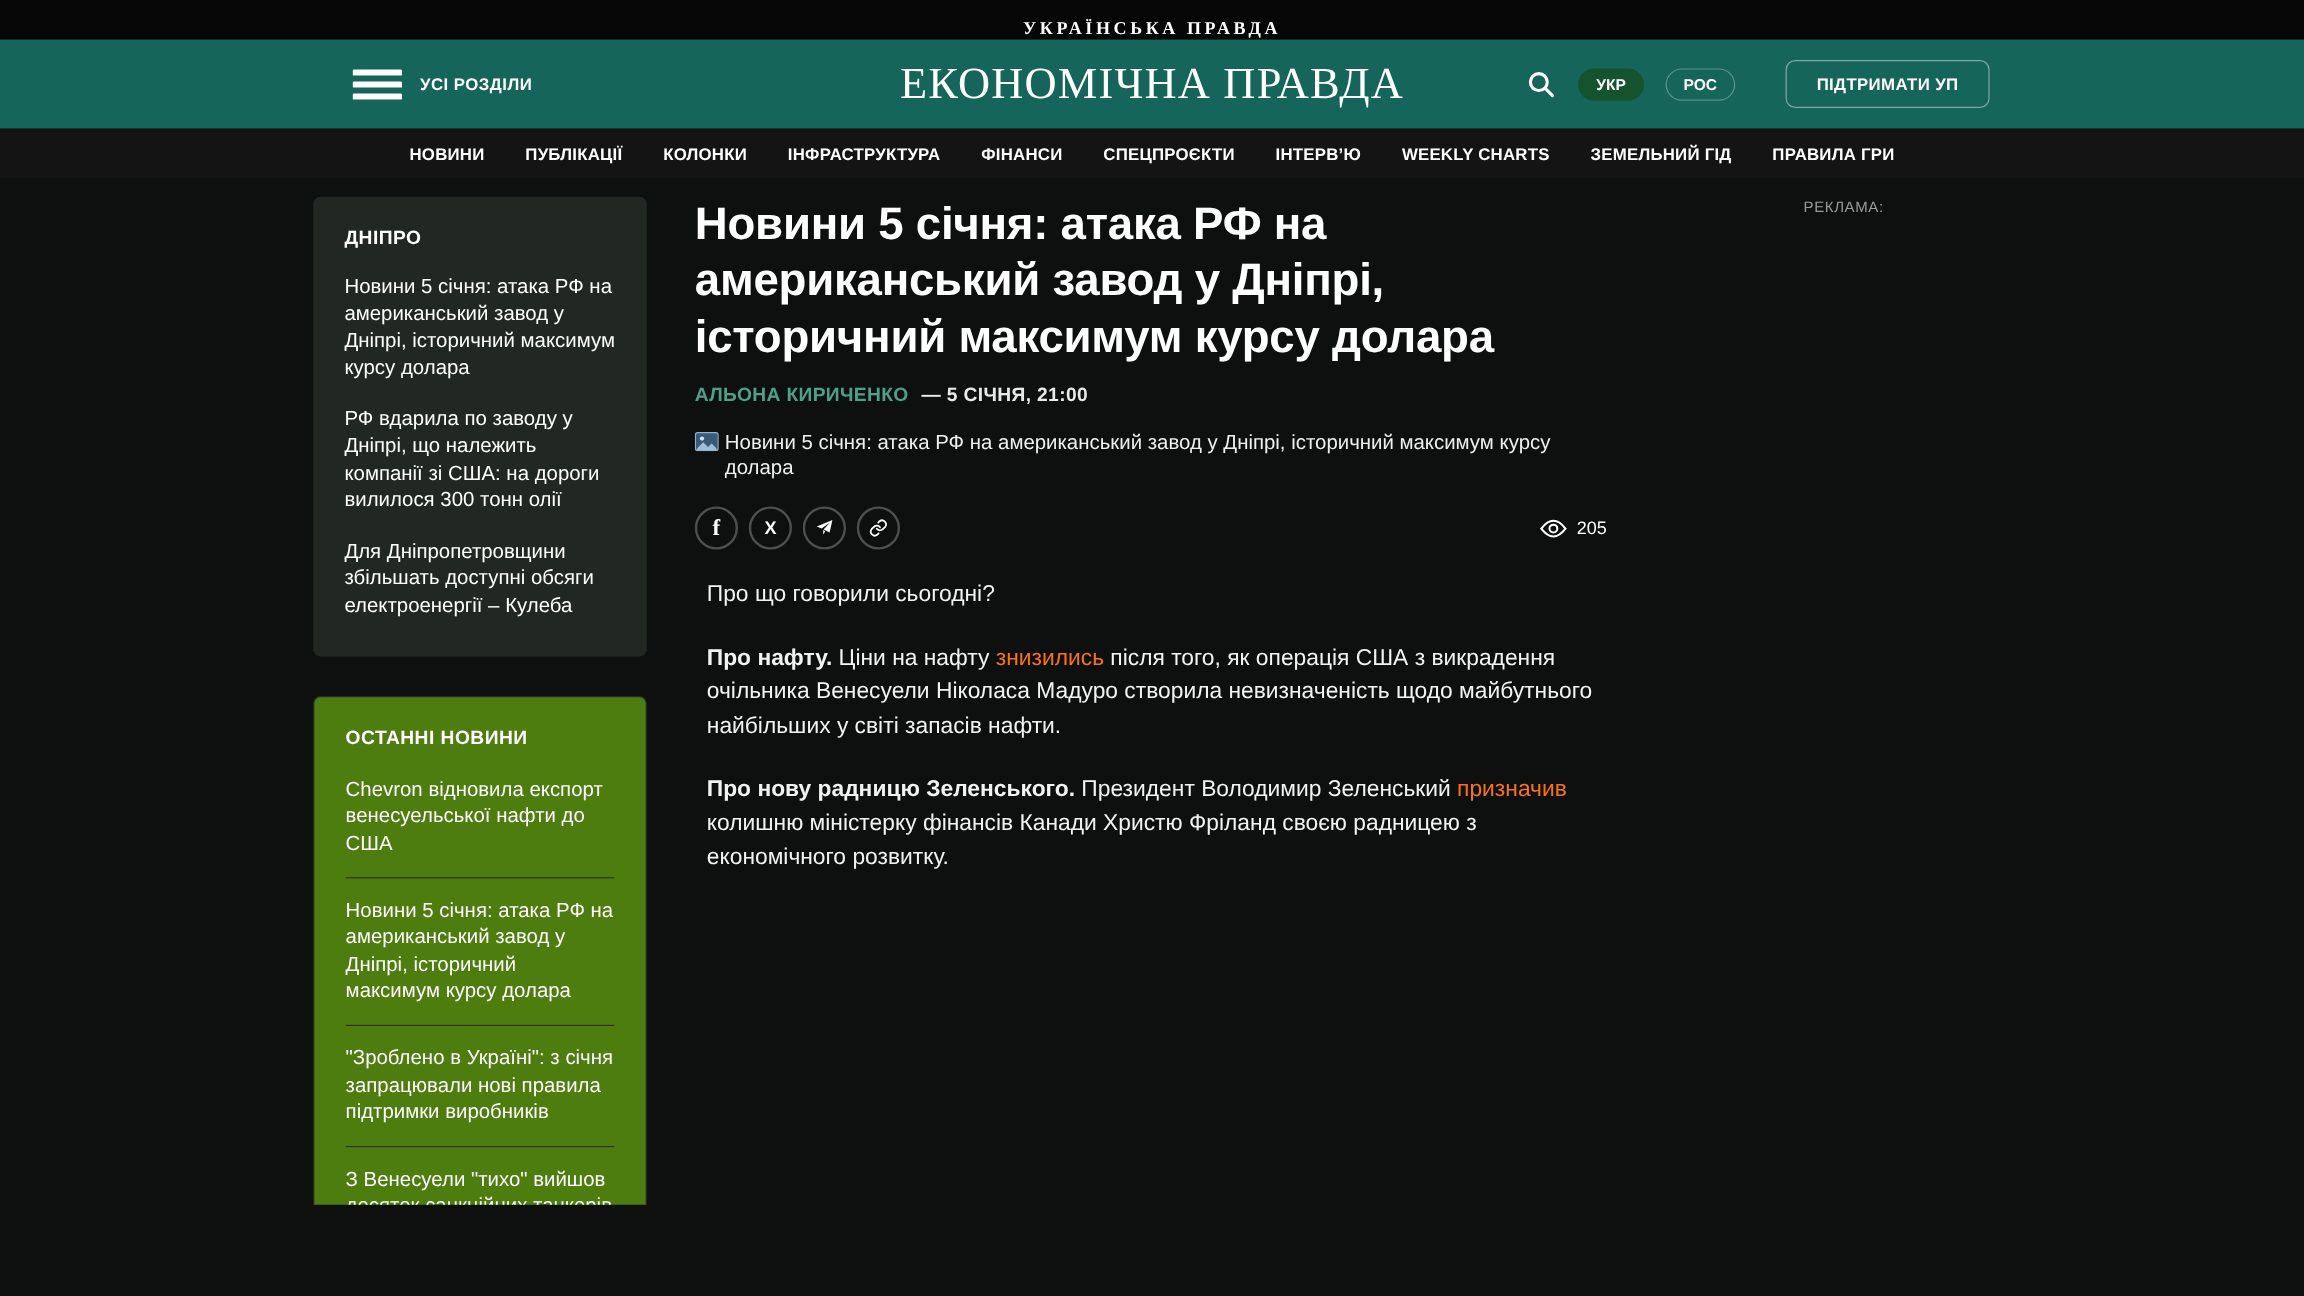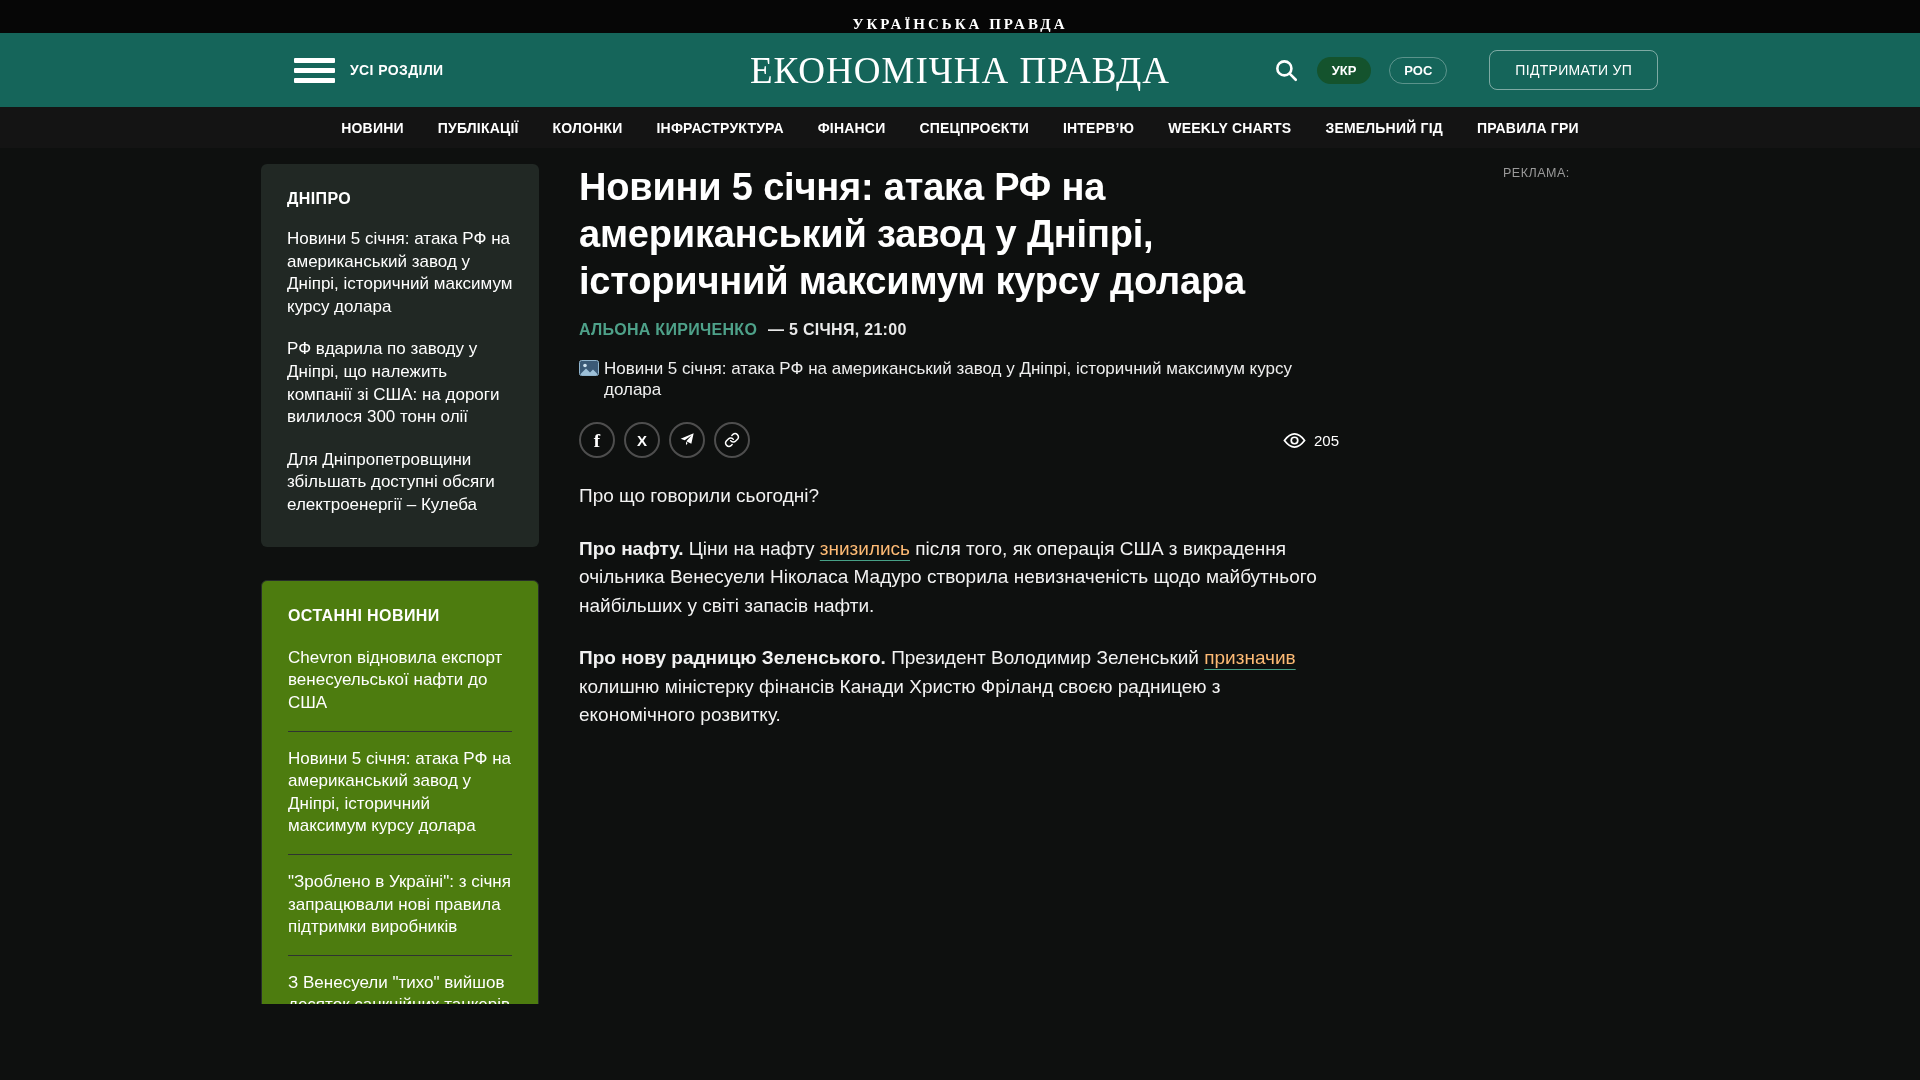--- a/index.html
+++ b/index.html
@@ -22,21 +22,21 @@
   .hamburger span { height:5px; background:#fff; border-radius:1px; }
   .menu-label { color:#fff; font-size:14px; font-weight:700; letter-spacing:.4px; }
   .logo { position:absolute; left:50%; top:50%; transform:translate(-50%,-50%); color:#fff;
           font-family:"Liberation Serif", serif; font-size:37px; font-weight:400; letter-spacing:1px; white-space:nowrap; }
   .header-right { margin-left:auto; display:flex; align-items:center; gap:18px; }
   .search-btn { background:none; border:none; padding:0; display:flex; align-items:center; cursor:pointer; }
   .lang-pill { font-size:13px; font-weight:700; color:#fff; border-radius:15px; padding:6px 15px; cursor:pointer; }
   .lang-pill.active { background:#14532d; }
   .lang-pill.inactive { border:1px solid rgba(255,255,255,.3); padding:5px 14px; }
   .support-btn { margin-left:24px; background:transparent; border:1px solid rgba(255,255,255,.45); border-radius:8px;
-                 color:#fff; font-size:14px; font-weight:400; letter-spacing:.3px; padding:11px 25px; cursor:pointer;
+                 color:#fff; font-size:14px; font-weight:700; letter-spacing:.3px; padding:11px 25px; cursor:pointer;
                  font-family:"Liberation Sans", sans-serif; }
 
   
   .nav { height:41px; background:#141414; display:flex; align-items:center; justify-content:center; gap:34px; }
   .nav a { color:#fff; font-size:14px; font-weight:700; letter-spacing:.2px; white-space:nowrap; }
 
   
   .content { display:flex; align-items:flex-start; height:856px; overflow:hidden; padding:16px 12px 0 261px; }
 
   .sidebar { width:278px; flex:none; }
@@ -54,23 +54,23 @@
   .date { color:#e9e9e9; margin-left:6px; font-weight:600; }
   .alt-row { margin-top:20px; display:flex; align-items:flex-start; gap:5px; color:#efefef; font-size:17px; line-height:1.2; }
   .alt-row svg { flex:none; margin-top:1px; }
 
   .social-row { margin-top:22px; display:flex; align-items:center; }
   .social-btn { width:36px; height:36px; border-radius:50%; border:2px solid #4e4e4e; background:transparent;
                 display:flex; align-items:center; justify-content:center; margin-right:9px; color:#fff; cursor:pointer; padding:0; }
   .social-btn .glyph { color:#fff; font-weight:700; font-size:17px; line-height:1; }
   .views { margin-left:auto; display:flex; align-items:center; gap:8px; color:#fff; font-size:15px; }
 
-  .article-body p { color:#f2f2f2; font-size:19px; line-height:1.5; margin:24px 0 0; }
+  .article-body p { color:#f2f2f2; font-size:19px; line-height:1.5; margin:24px 10px 0; }
   .b { font-weight:700; }
-  .lnk { color:#fdba74; text-decoration:underline; text-decoration-color:#47a187; text-decoration-thickness:1px; text-underline-offset:5px; }
+  .lnk { color:#f97316; text-decoration-color:#47a187; text-decoration-thickness:1px; text-underline-offset:5px; }
 
   .ad-label { position:absolute; left:1503px; top:166px; color:#9a9a9a; font-size:12.5px; letter-spacing:.5px; }
 </style>
 </head>
 <body>
 
 <div class="topbar">
   <a class="topbar-brand">УКРАЇНСЬКА ПРАВДА</a>
 </div>
 

